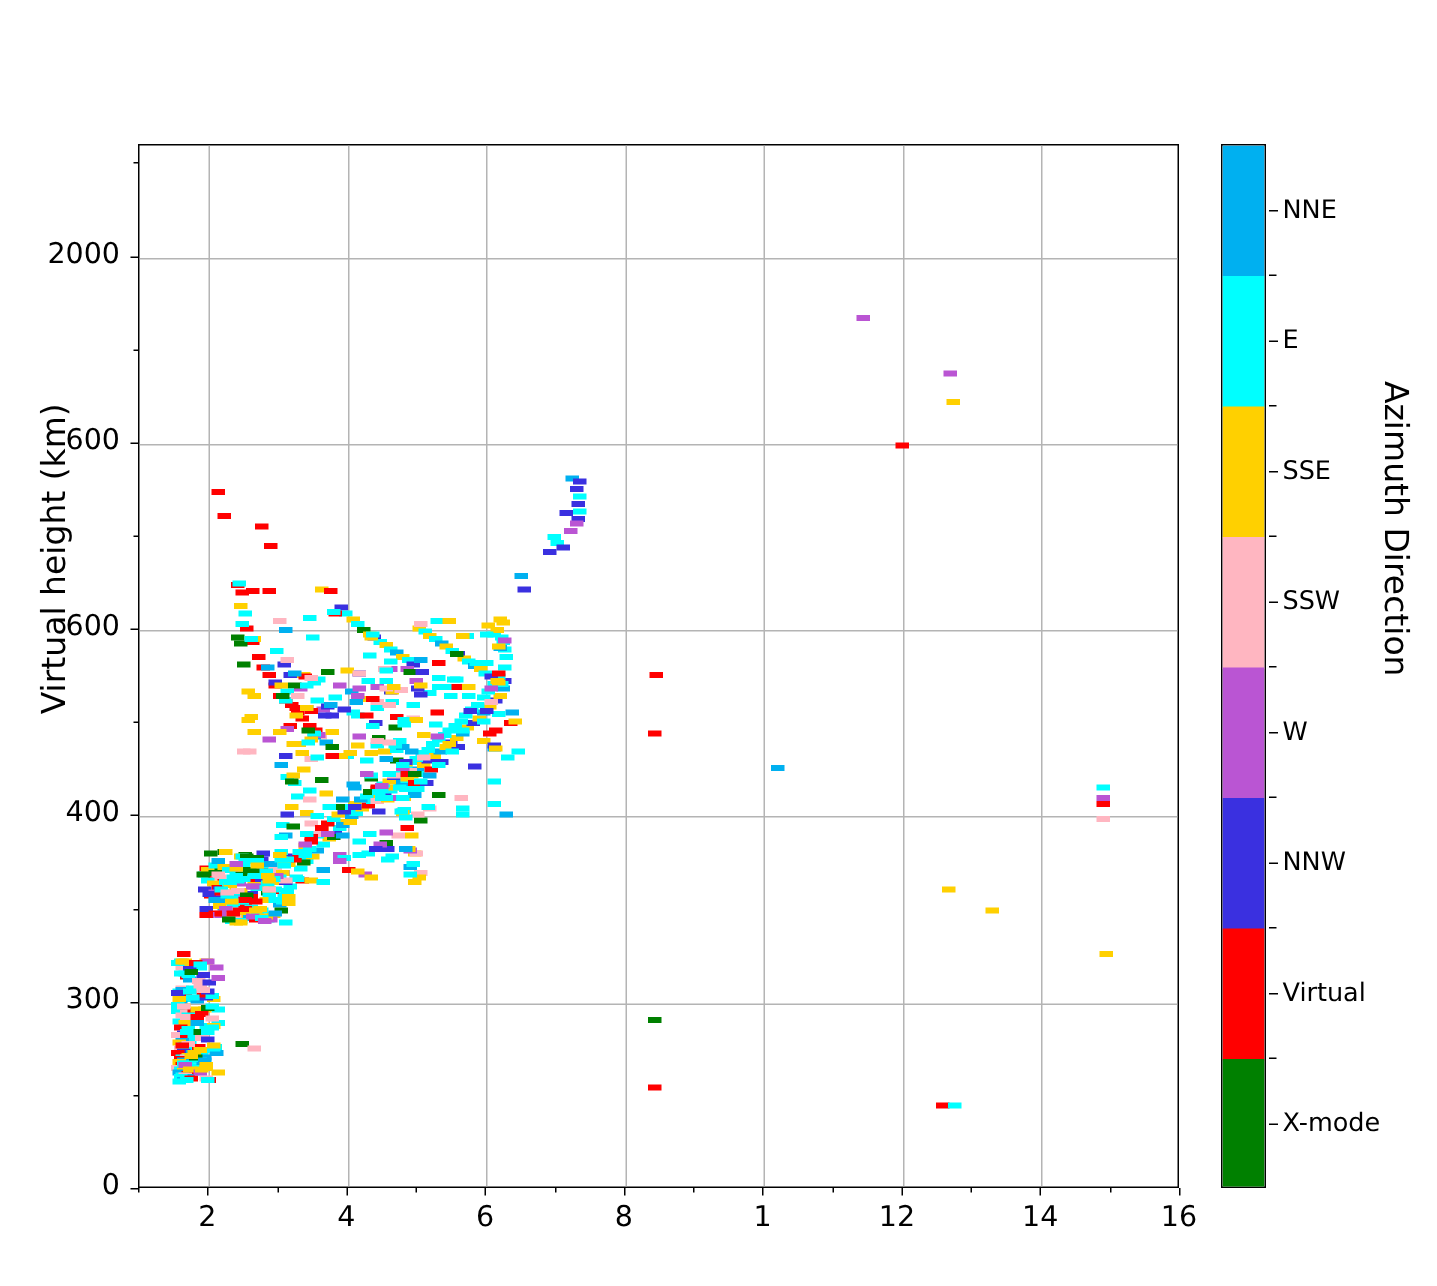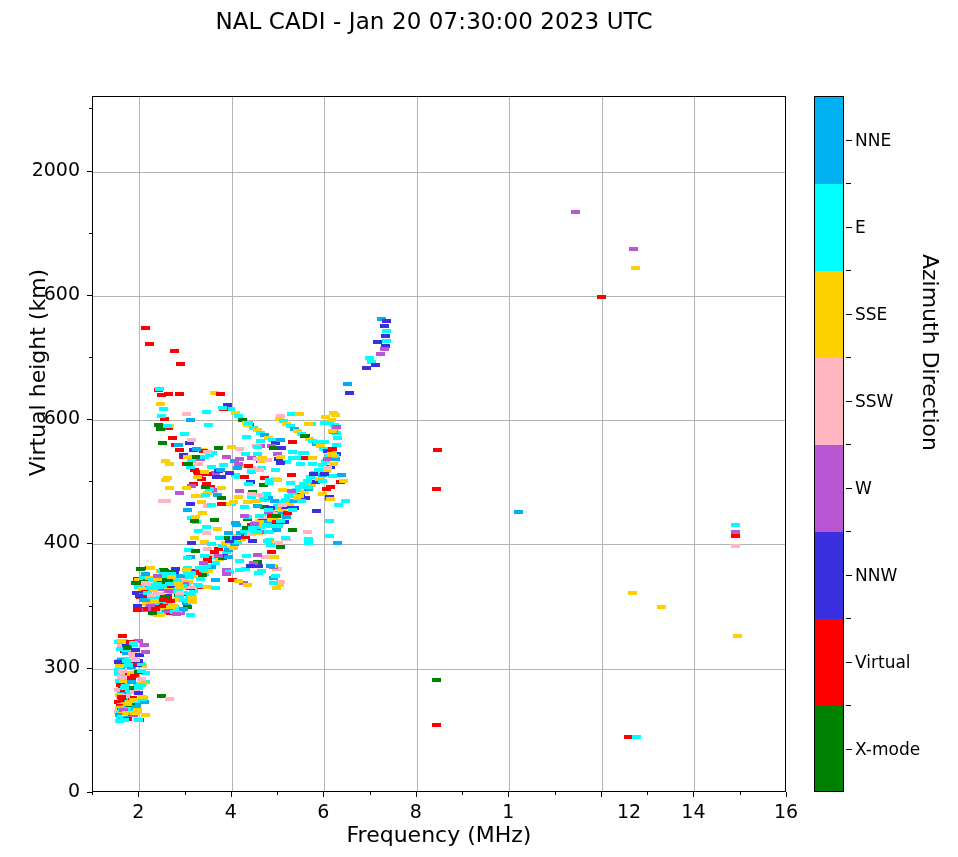--- a/index.html
+++ b/index.html
@@ -60,21 +60,20 @@
     position:absolute;left:770px;top:340px;width:320px;text-align:center;
     font-size:22px;color:#000;transform:rotate(90deg);
     transform-origin:50% 50%;
   }
 </style>
 </head>
 <body>
 
 <div id="root">
 
-  <div id="chart-title">NAL CADI - Jan 20 07:30:00 2023 UTC</div>
 
   <div id="plot-area">
     <div id="gridlayer">
         <div class="gridline v" style="left: 46.2667px;"></div>
         <div class="gridline v" style="left: 138.8px;"></div>
         <div class="gridline v" style="left: 231.333px;"></div>
         <div class="gridline v" style="left: 323.867px;"></div>
         <div class="gridline v" style="left: 416.4px;"></div>
         <div class="gridline v" style="left: 508.933px;"></div>
         <div class="gridline v" style="left: 601.467px;"></div>
@@ -921,21 +920,21 @@
       <div class="xlab" style="left: 108.267px;">2</div>
       <div class="tick x" style="left: 230.8px;"></div>
       <div class="xlab" style="left: 200.8px;">4</div>
       <div class="tick x" style="left: 323.333px;"></div>
       <div class="xlab" style="left: 293.333px;">6</div>
       <div class="tick x" style="left: 415.867px;"></div>
       <div class="xlab" style="left: 385.867px;">8</div>
       <div class="tick x" style="left: 508.4px;"></div>
       <div class="xlab" style="left: 478.4px;">1</div>
       <div class="tick x" style="left: 600.933px;"></div>
-      <div class="xlab" style="left: 599px;">12</div>
+      <div class="xlab" style="left: 568px;">12</div>
       <div class="tick x" style="left: 693.467px;"></div>
       <div class="xlab" style="left: 663.467px;">14</div>
       <div class="tick x" style="left: 786px;"></div>
       <div class="xlab" style="left: 756px;">16</div>
       <div class="tick xminor" style="left: 92px;"></div>
       <div class="tick xminor" style="left: 184.533px;"></div>
       <div class="tick xminor" style="left: 277.067px;"></div>
       <div class="tick xminor" style="left: 369.6px;"></div>
       <div class="tick xminor" style="left: 462.133px;"></div>
       <div class="tick xminor" style="left: 554.667px;"></div>
@@ -954,21 +953,20 @@
       <div class="tick y" style="top: 170.571px;"></div>
       <div class="ylab" style="top: 157.571px;">2000</div>
       <div class="tick yminor" style="top: 729.857px;"></div>
       <div class="tick yminor" style="top: 605.571px;"></div>
       <div class="tick yminor" style="top: 481.286px;"></div>
       <div class="tick yminor" style="top: 357px;"></div>
       <div class="tick yminor" style="top: 232.714px;"></div>
       <div class="tick yminor" style="top: 108.429px;"></div>
     </div>
 
-  <div id="x-axis-title">Frequency (MHz)</div>
   <div id="y-axis-title">Virtual height (km)</div>
 
   <div id="colorbar">
       <div class="cbseg" style="top: 0px; height: 87.6px; background: rgb(0, 176, 240);"></div>
       <div class="cbseg" style="top: 87px; height: 87.6px; background: rgb(0, 255, 255);"></div>
       <div class="cbseg" style="top: 174px; height: 87.6px; background: rgb(255, 208, 0);"></div>
       <div class="cbseg" style="top: 261px; height: 87.6px; background: rgb(255, 182, 193);"></div>
       <div class="cbseg" style="top: 348px; height: 87.6px; background: rgb(186, 85, 211);"></div>
       <div class="cbseg" style="top: 435px; height: 87.6px; background: rgb(58, 48, 224);"></div>
       <div class="cbseg" style="top: 522px; height: 87.6px; background: rgb(255, 0, 0);"></div>

